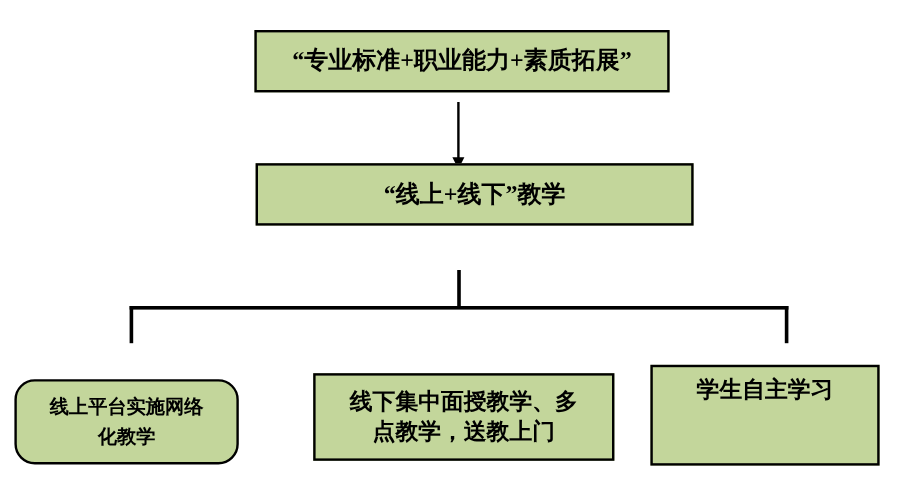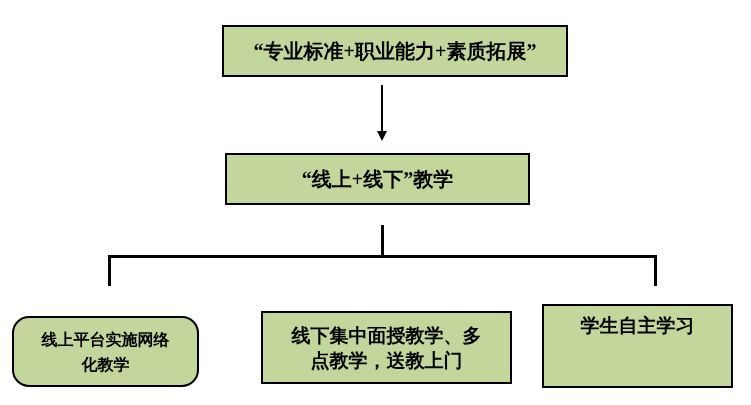--- a/index.html
+++ b/index.html
@@ -27,22 +27,22 @@
     text-align: center;
     display: flex;
     align-items: center;
     justify-content: center;
     white-space: pre-line;
   }
   .node.top-aligned {
     align-items: flex-start;
     padding-top: 7px;
   }
-  .node-top     { left: 212px; top: 25px;  width: 346px; height: 52px; margin-left: 10px; }
-  .node-middle  { left: 213px; top: 153px; width: 305px; height: 52px; margin-left: 12px; }
+  .node-top     { left: 212px; top: 25px;  width: 346px; height: 52px; }
+  .node-middle  { left: 213px; top: 136px; width: 365px; height: 52px; }
   .node-bleft   { left: 12px;  top: 316px; width: 187px; height: 71px; font-size: 16px; line-height: 25px; border-radius: 17px; }
   .node-bcenter { left: 261px; top: 311px; width: 251px; height: 73px; font-size: 19px; line-height: 25px; }
   .node-bright  { left: 542px; top: 304px; width: 191px; height: 84px; font-size: 19px; line-height: 25px; }
 
   .line {
     position: absolute;
     background: var(--connector-color, #000000);
   }
   .arrow-shaft   { left: 381px; top: 85px;  width: 2px;  height: 47px; }
   .arrow-head {

